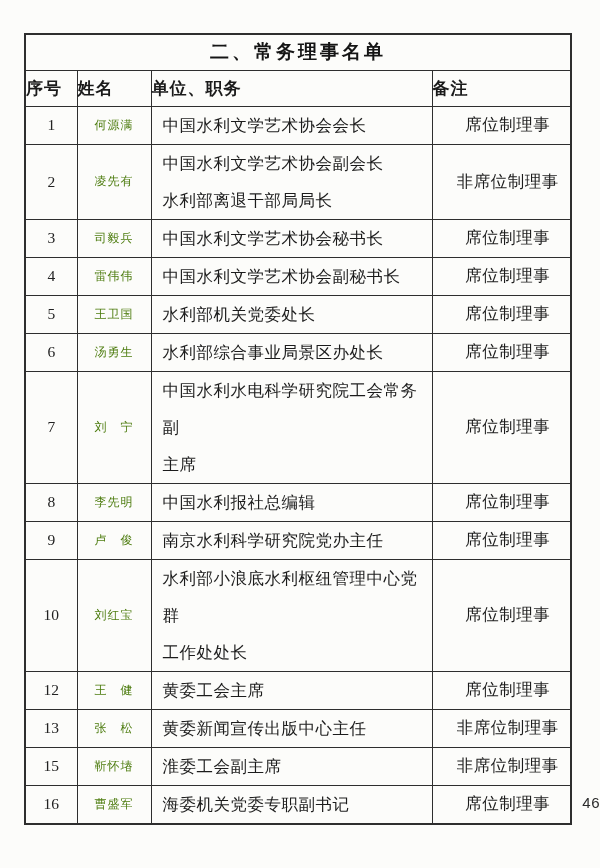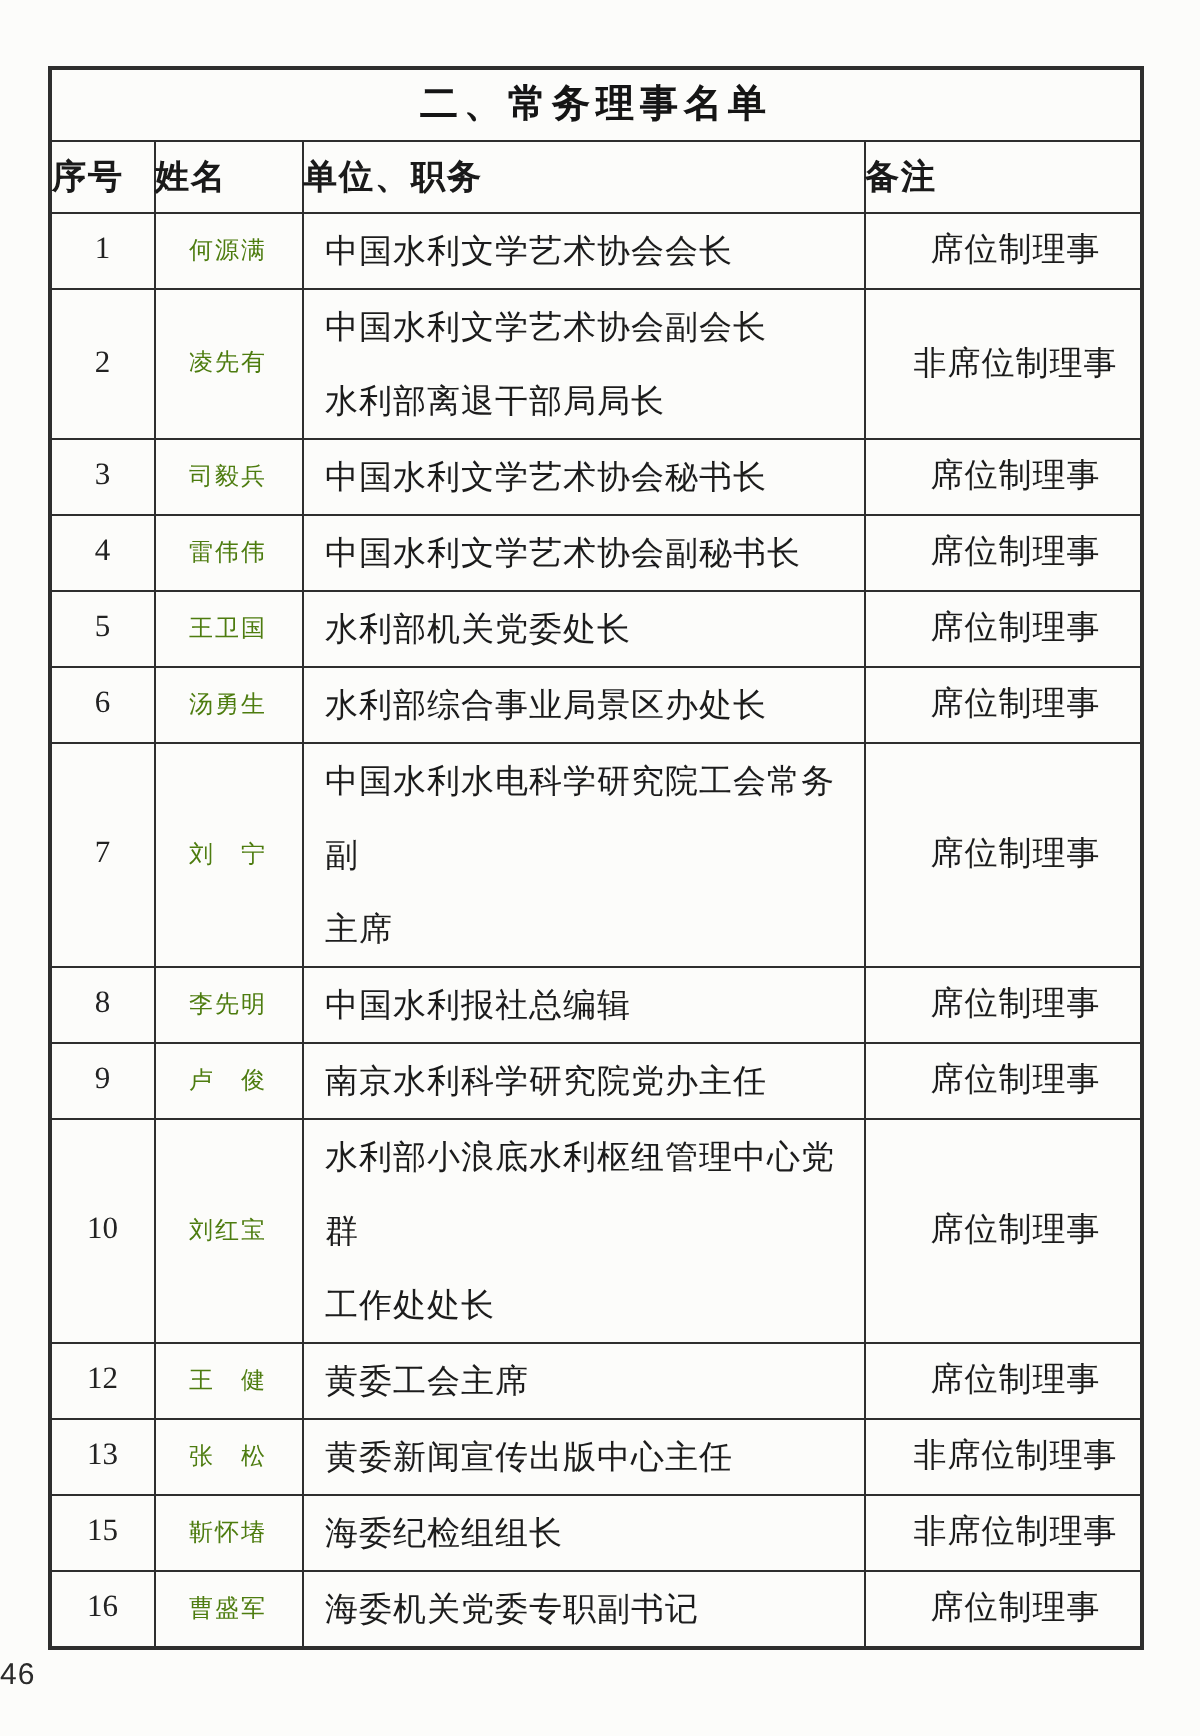--- a/index.html
+++ b/index.html
@@ -88,22 +88,22 @@
     padding-left: 13px;
     font-size: 16.5px;
     letter-spacing: 0.5px;
     color: #1c1c1c;
   }
 
   .page-number {
     position: absolute;
     left: 0;
     right: 0;
-    top: 829px;
-    text-align: left;
+    top: 794px;
+    text-align: right;
     font-family: "Liberation Sans", "DejaVu Sans", sans-serif;
     font-size: 15px;
     color: #2b2b2b;
     letter-spacing: 0.5px;
   }
 </style>
 </head>
 <body>
 
 <div class="page">
@@ -212,21 +212,21 @@
     <td class="cell-no">13</td>
     <td class="cell-name">张　松</td>
     <td class="cell-unit">黄委新闻宣传出版中心主任</td>
     <td class="cell-note">非席位制理事</td>
   </tr>
 
 
   <tr>
     <td class="cell-no">15</td>
     <td class="cell-name">靳怀堾</td>
-    <td class="cell-unit">海委纪检组组长</td>
+    <td class="cell-unit">淮委工会副主席</td>
     <td class="cell-note">非席位制理事</td>
   </tr>
 
   <tr>
     <td class="cell-no">16</td>
     <td class="cell-name">曹盛军</td>
     <td class="cell-unit">海委机关党委专职副书记</td>
     <td class="cell-note">席位制理事</td>
   </tr>
 </tbody>

